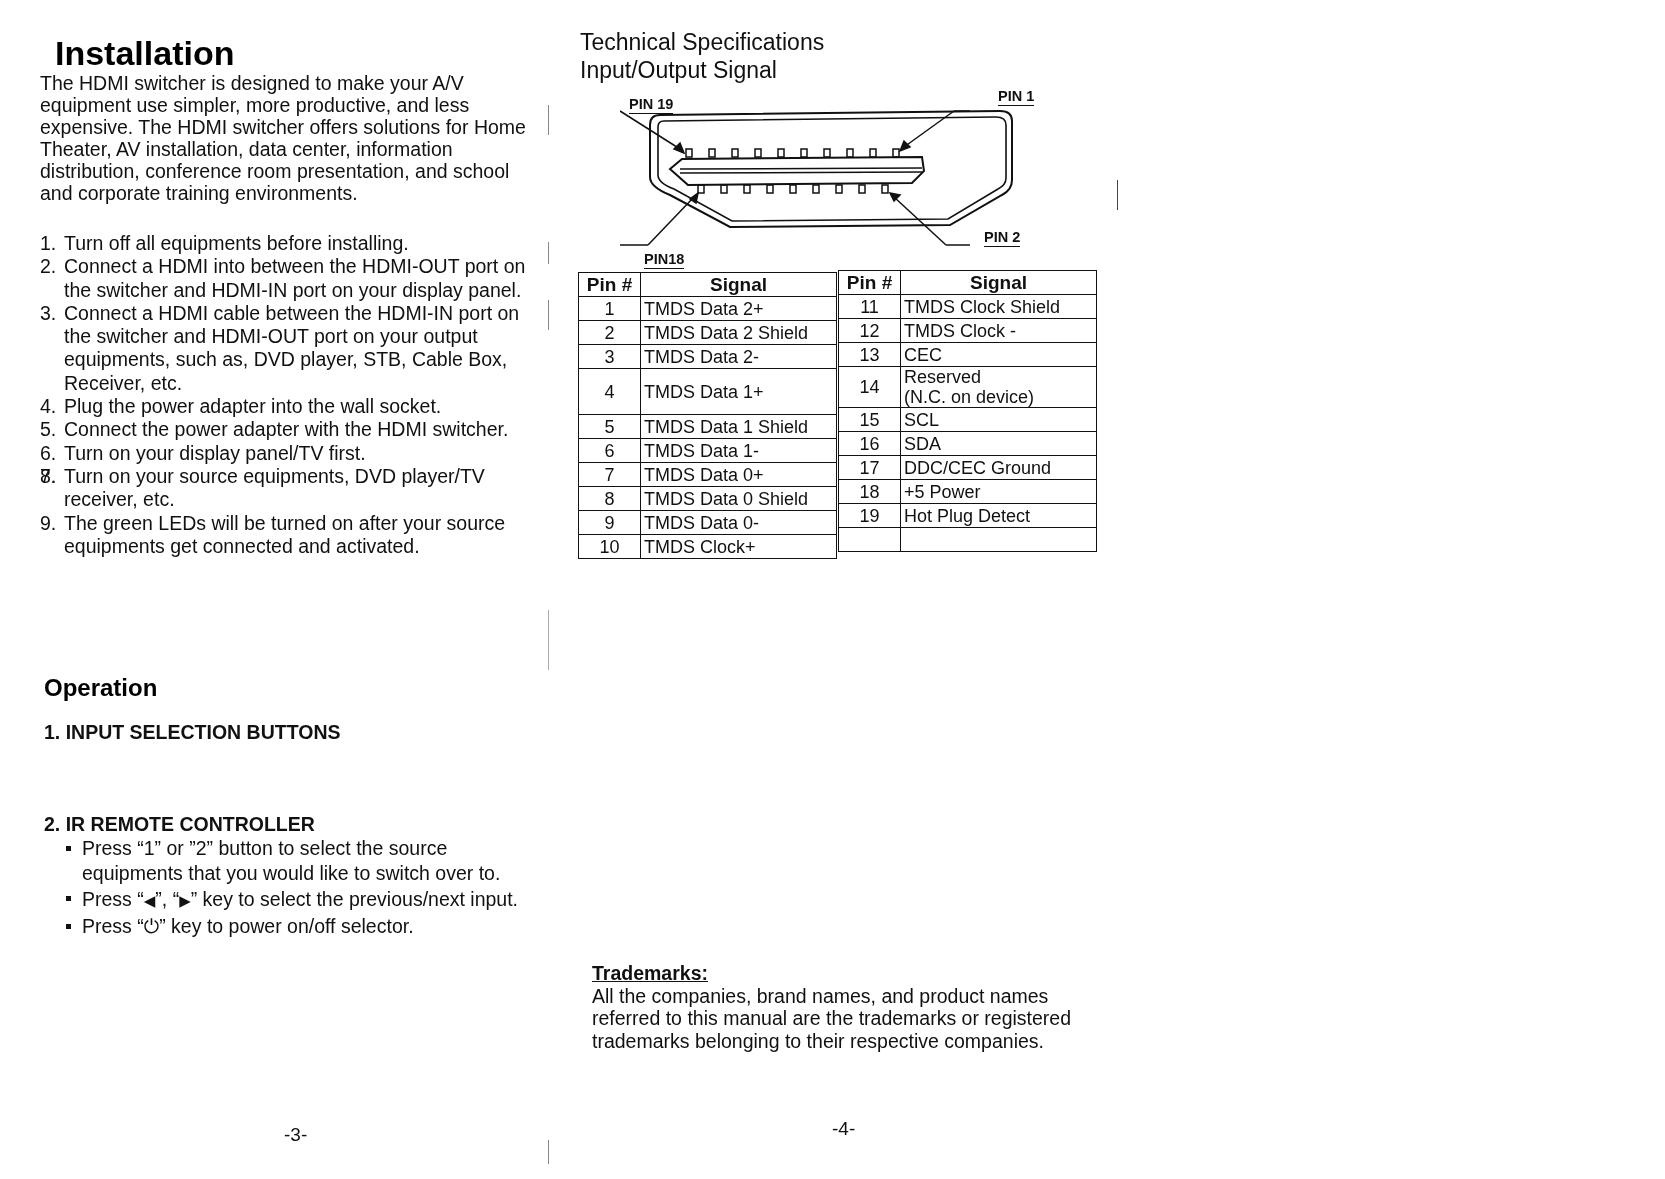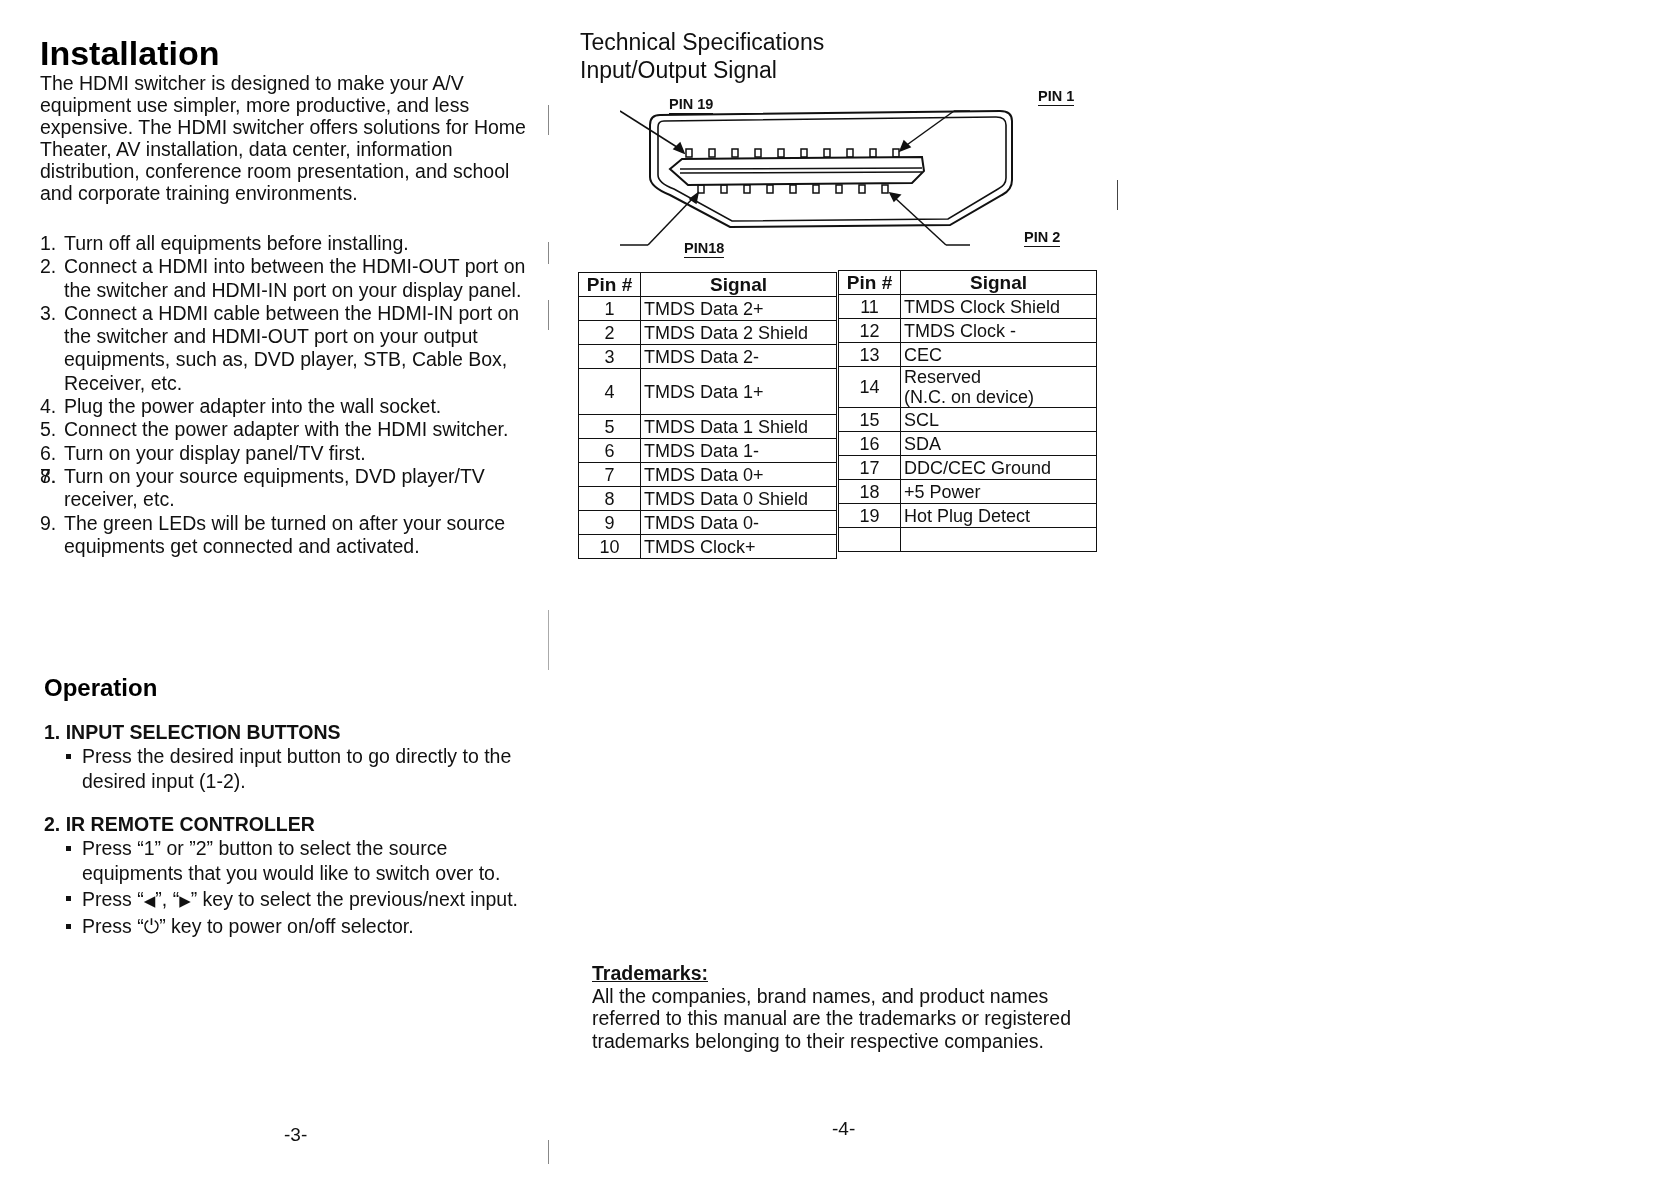--- a/index.html
+++ b/index.html
@@ -1,36 +1,36 @@
 <!DOCTYPE html>
 <html><head>
 <meta charset="utf-8">
 <style>
   html, body { margin:0; padding:0; background:#ffffff; }
   body { width:1665px; height:1179px; position:relative; overflow:hidden; color:#111; font-family:"Liberation Sans", sans-serif; }
   .page-left { position:absolute; left:0; top:0; width:548px; height:1179px; }
   .fold-line { position:absolute; left:548px; width:1px; background:#888; }
   h1 { font-family:"Liberation Sans", sans-serif; font-weight:bold; margin:0; position:absolute; color:#000; }
-  .h-install { left:40px; top:34px; font-size:34px; }
+  .h-install { left:55px; top:34px; font-size:34px; }
   .h-operation { left:44px; top:674px; font-size:24px; }
   .intro { position:absolute; left:40px; top:72px; width:500px; font-size:19.5px; line-height:22px; }
   .steps { position:absolute; left:40px; top:232px; width:500px; margin:0; padding:0; list-style:none; font-size:19.5px; line-height:23.3px; }
   .steps li { position:relative; padding-left:24px; }
   .steps li .num { position:absolute; left:0; top:0; }
   .op-section { position:absolute; left:44px; width:500px; }
   .op-title { font-weight:bold; font-size:19.5px; line-height:24px; }
   .op-bullets { list-style:none; margin:0; padding:0 0 0 22px; font-size:19.5px; line-height:25px; }
   .op-bullets li { position:relative; padding-left:16px; }
   .op-bullets li .bullet { position:absolute; left:0; top:10px; width:5px; height:5px; background:#111; }
   .op-bullets li.tall { line-height:27px; }
   .tri { font-size:15px; }
   .page-num { position:absolute; font-size:19px; }
   .spec-title { position:absolute; left:580px; top:28px; font-weight:normal; font-size:23px; line-height:28px; }
   .diagram { position:absolute; left:620px; top:85px; width:420px; height:180px; }
-  .pin-label { position:absolute; font-weight:bold; font-size:14.5px; border-bottom:1.5px solid #111; padding-bottom:1px;margin-left:40px; }
+  .pin-label { position:absolute; font-weight:bold; font-size:14.5px; border-bottom:1.5px solid #111; padding-bottom:1px; }
   table.pins { position:absolute; border-collapse:collapse; font-size:18px; }
   table.pins td, table.pins th { border:1.6px solid #111; padding:0 3px; height:23px; line-height:20px; }
   table.pins th { font-weight:bold; font-size:19px; }
   table.pins td.pn { text-align:center; width:55px; }
   table.pins td.sig { text-align:left; }
   .left-table { left:578px; top:272px; }
   .left-table td.sig { width:189px; }
   .right-table { left:838px; top:270px; }
   .right-table td.sig { width:189px; }
   .trademarks { position:absolute; left:592px; top:962px; width:500px; font-size:19.5px; line-height:22.5px; }
@@ -53,23 +53,20 @@
     <li><span class="num">6.</span><span>Turn on your display panel/TV first.</span></li>
     <li><span class="num">7.</span></li>
     <li><span class="num">8.</span><span>Turn on your source equipments, DVD player/TV receiver, etc.</span></li>
     <li><span class="num">9.</span><span>The green LEDs will be turned on after your source equipments get connected and activated.</span></li>
   </ol>
 
   <h1 class="h-operation">Operation</h1>
 
   <div class="op-section" style="top:720px;">
     <div class="op-title">1. INPUT SELECTION BUTTONS</div>
-    <ul class="op-bullets">
-      <li><span class="bullet"></span><span>Press the desired input button to go directly to the desired input (1-2).</span></li>
-    </ul>
   </div>
 
   <div class="op-section" style="top:812px;">
     <div class="op-title">2. IR REMOTE CONTROLLER</div>
     <ul class="op-bullets">
       <li><span class="bullet"></span><span>Press “1” or ”2” button to select the source equipments that you would like to switch over to.</span></li>
       <li class="tall"><span class="bullet"></span><span>Press “</span><span class="tri">◀</span><span>”, “</span><span class="tri">▶</span><span>” key to select the previous/next input.</span></li>
       <li><span class="bullet"></span><span>Press “</span><span>⏻</span><span>” key to power on/off selector.</span></li>
     </ul>
   </div>
@@ -130,21 +127,21 @@
         <polygon points="270,108 280,110 274,116"></polygon>
       <line x1="-30" y1="26" x2="0" y2="26"></line>
       <line x1="334" y1="26" x2="350" y2="26"></line>
       <line x1="28" y1="160" x2="-10" y2="160"></line>
       <line x1="326" y1="160" x2="350" y2="160"></line>
     </g>
   </svg>
 </div>
 <div class="pin-label" style="left:629px; top:96px;">PIN 19</div>
 <div class="pin-label" style="left:998px; top:88px;">PIN 1</div>
-<div class="pin-label" style="left:644px; top:240px;">PIN18</div>
+<div class="pin-label" style="left:644px; top:251px;">PIN18</div>
 <div class="pin-label" style="left:984px; top:229px;">PIN 2</div>
 
 <table class="pins left-table">
   <tbody>
       <tr>
     <th>Pin #</th>
     <th>Signal</th>
   </tr>
   <tr>
         <td class="pn">1</td>

